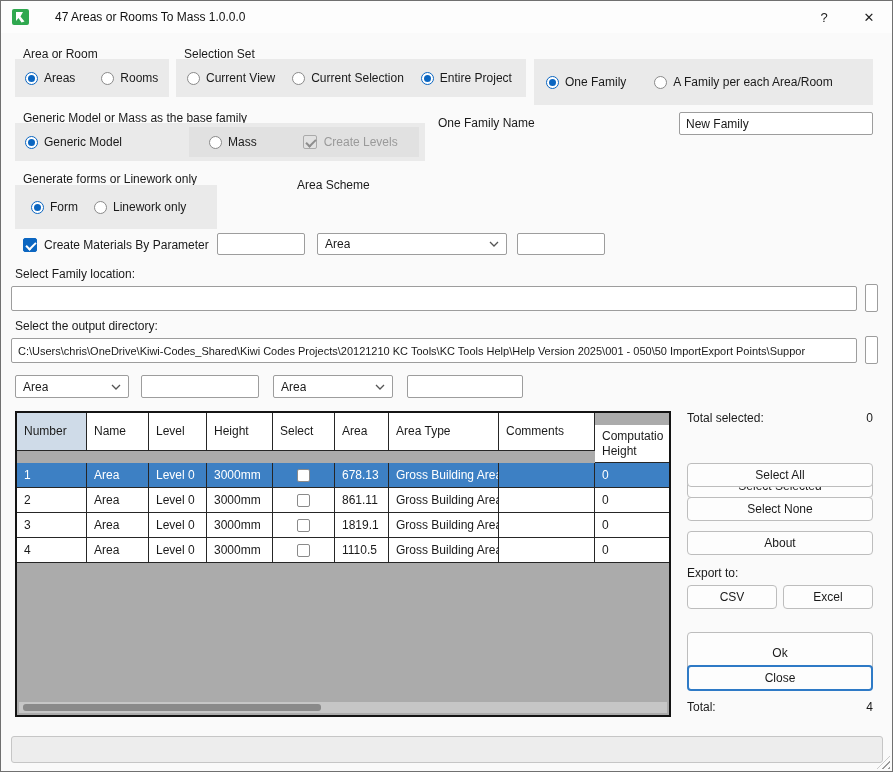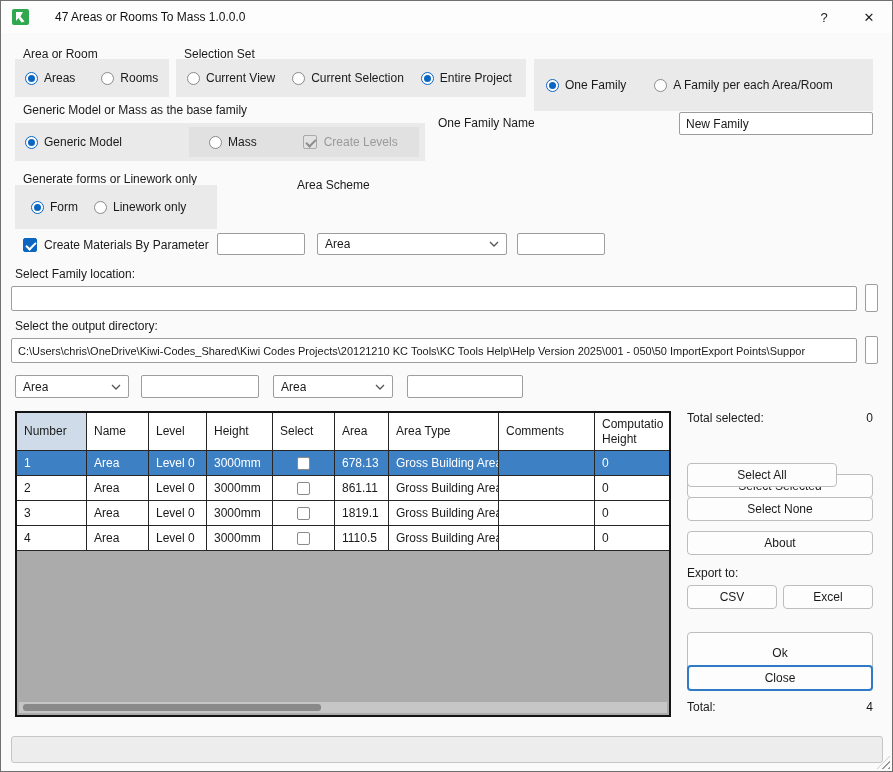--- a/index.html
+++ b/index.html
@@ -36,21 +36,21 @@
   .combo { position: absolute; background: #fff; border: 1px solid #9d9d9d; border-radius: 2px; display: flex; align-items: center; justify-content: space-between; padding: 0 7px; cursor: default; }
   .combo .ctext { white-space: nowrap; overflow: hidden; }
   .browse { position: absolute; width: 13px; background: #fff; border: 1px solid #9d9d9d; border-radius: 2px; cursor: pointer; }
   .btn { position: absolute; background: #fdfdfd; border: 1px solid #bdbdbd; border-radius: 4px; display: flex; align-items: center; justify-content: center; font-size: 12px; color: #1a1a1a; cursor: pointer; }
   .btn.default { border: 2px solid #2e7ac6; }
   
   .grid { position: absolute; left: 14px; top: 410px; width: 656px; height: 306px; border: 2px solid #141414; background: #ababab; display: flex; flex-direction: column; }
   .trow { display: grid; grid-template-columns: 70px 62px 58px 66px 62px 54px 110px 96px minmax(0,1fr); }
   .hcell { height: 38px; background: #fff; border-right: 1px solid #262626; border-bottom: 1px solid #262626; display: flex; align-items: center; padding: 2px 4px 2px 7px; font-size: 12px; white-space: pre-line; line-height: 1.25; overflow: hidden; }
   .hcell.first { background: #cfdbe8; }
-  .hcell:last-child { border-right: none; }
+  .hcell:last-child { border-right: none; margin-top: 12px; }
   .cell { height: 25px; background: #fff; border-right: 1px solid #262626; border-bottom: 1px solid #262626; display: flex; align-items: center; padding: 0 4px 0 7px; white-space: nowrap; overflow: hidden; font-size: 12px; }
   .cell:last-child { border-right: none; }
   .cell.center { justify-content: center; padding: 0; }
   .rsel .cell { background: #3d80c4; color: #fff; }
   .filler { flex: 1; position: relative; background: #ababab; }
   .hscroll { position: absolute; left: 2px; right: 2px; bottom: 2px; height: 11px; background: #c6c6c6; }
   .hthumb { position: absolute; left: 4px; top: 2px; width: 298px; height: 7px; background: #8a8a8a; border-radius: 3px; cursor: pointer; }
   .tcb { width: 13px; height: 13px; border: 1px solid #8a8a8a; background: #fff; border-radius: 2px; }
   
   .siderow { position: absolute; left: 686px; width: 186px; display: flex; justify-content: space-between; font-size: 12px; }
@@ -99,32 +99,32 @@
     <label class="radio-row">
       <span class="radio"></span>
       <span>Current Selection</span>
     </label>
     <label class="radio-row">
       <span class="radio on"></span>
       <span>Entire Project</span>
     </label>
   </div>
 
-  <div class="panel" style="left:533px; top:58px; width:339px; height:52px; gap:28px; padding-left:12px;">
+  <div class="panel" style="left:533px; top:58px; width:339px; height:46px; gap:28px; padding-left:12px;">
     <label class="radio-row">
       <span class="radio on"></span>
       <span>One Family</span>
     </label>
     <label class="radio-row">
       <span class="radio"></span>
       <span>A Family per each Area/Room</span>
     </label>
   </div>
 
-  <span class="lbl" style="left:22px; top:102px;">Generic Model or Mass as the base family</span>
+  <span class="lbl" style="left:22px; top:110px;">Generic Model or Mass as the base family</span>
   <div class="panel" style="left:14px; top:122px; width:410px; height:38px; padding-left:10px;">
     <label class="radio-row">
       <span class="radio on"></span>
       <span>Generic Model</span>
     </label>
     <div class="panel-inner" style="left:174px; top:4px; width:230px; height:30px; gap:46px; padding-left:20px;">
       <label class="radio-row">
         <span class="radio"></span>
         <span>Mass</span>
       </label>
@@ -261,21 +261,21 @@
         <div class="hthumb"></div>
       </div>
     </div>
   </div>
 
   <div class="siderow" style="top:410px;">
     <span>Total selected:</span>
     <span>0</span>
   </div>
   <div class="btn" style="left:686px; top:428px; width:186px; height:24px;margin-top:45px;">Select Selected</div>
-  <div class="btn" style="left:686px; top:462px; width:150px; height:24px;">Select All</div>
+  <div class="btn" style="left:686px; top:462px; width:186px; height:24px;">Select All</div>
   <div class="btn" style="left:686px; top:496px; width:186px; height:24px;">Select None</div>
   <div class="btn" style="left:686px; top:530px; width:186px; height:24px;">About</div>
   <span class="lbl" style="left:686px; top:565px;">Export to:</span>
   <div class="btn" style="left:686px; top:584px; width:90px; height:24px;">CSV</div>
   <div class="btn" style="left:782px; top:584px; width:90px; height:24px;">Excel</div>
   <div class="btn" style="left:686px; top:631px; width:186px; height:41px;">Ok</div>
   <div class="btn default" style="left:686px; top:664px; width:186px; height:26px;">Close</div>
   <div class="siderow" style="top:699px;">
     <span>Total:</span>
     <span>4</span>

